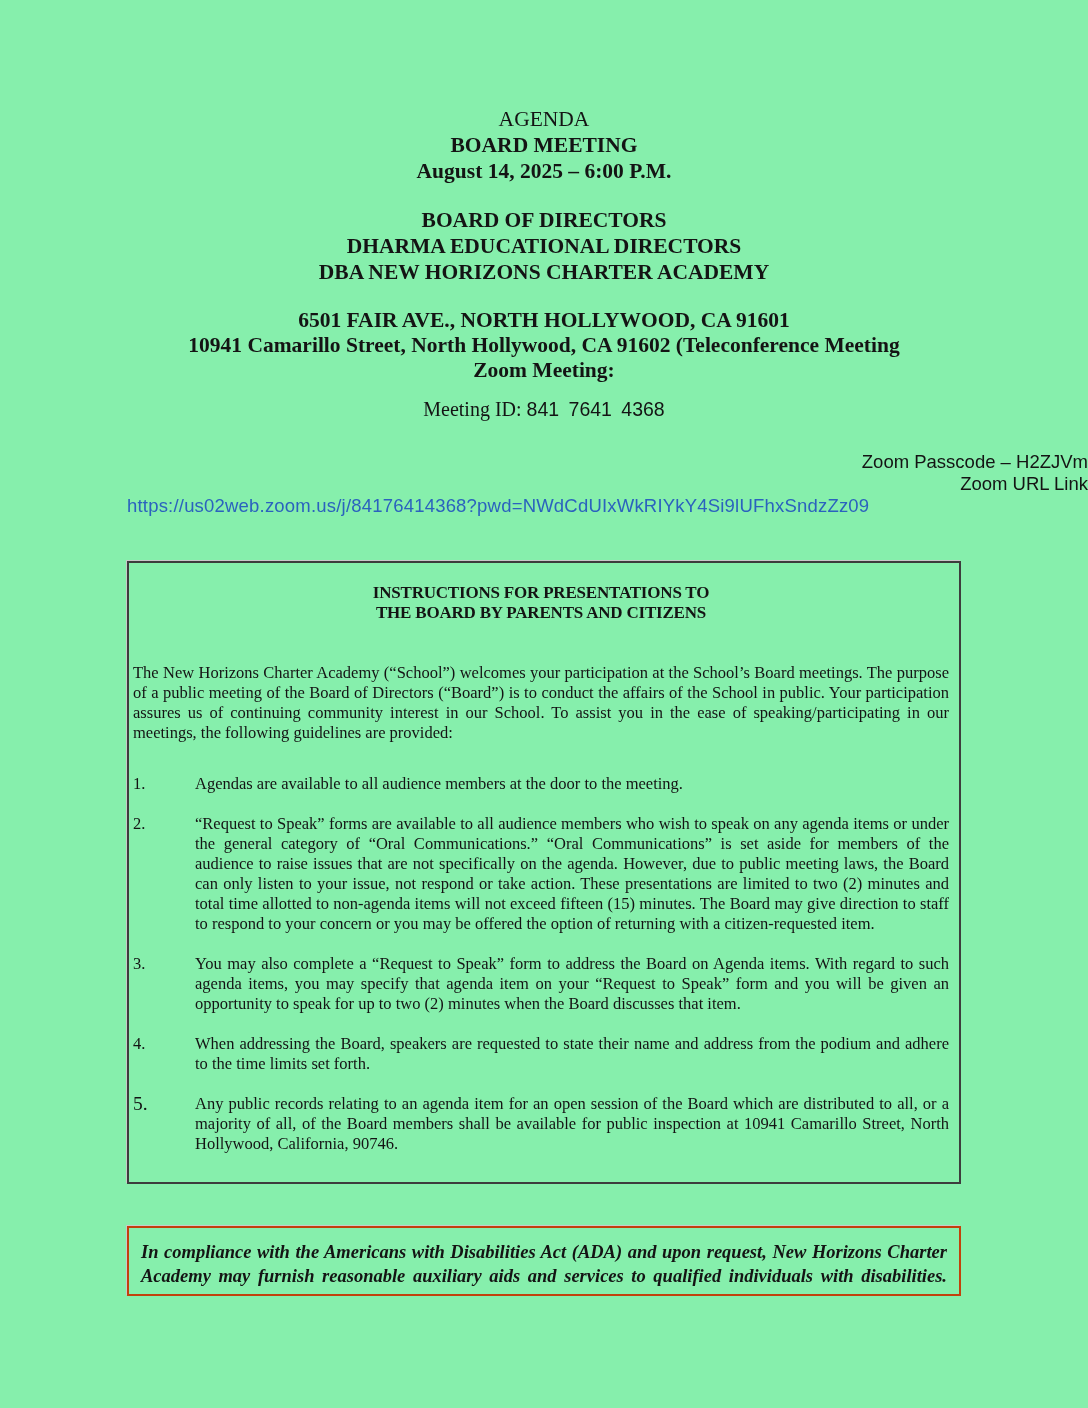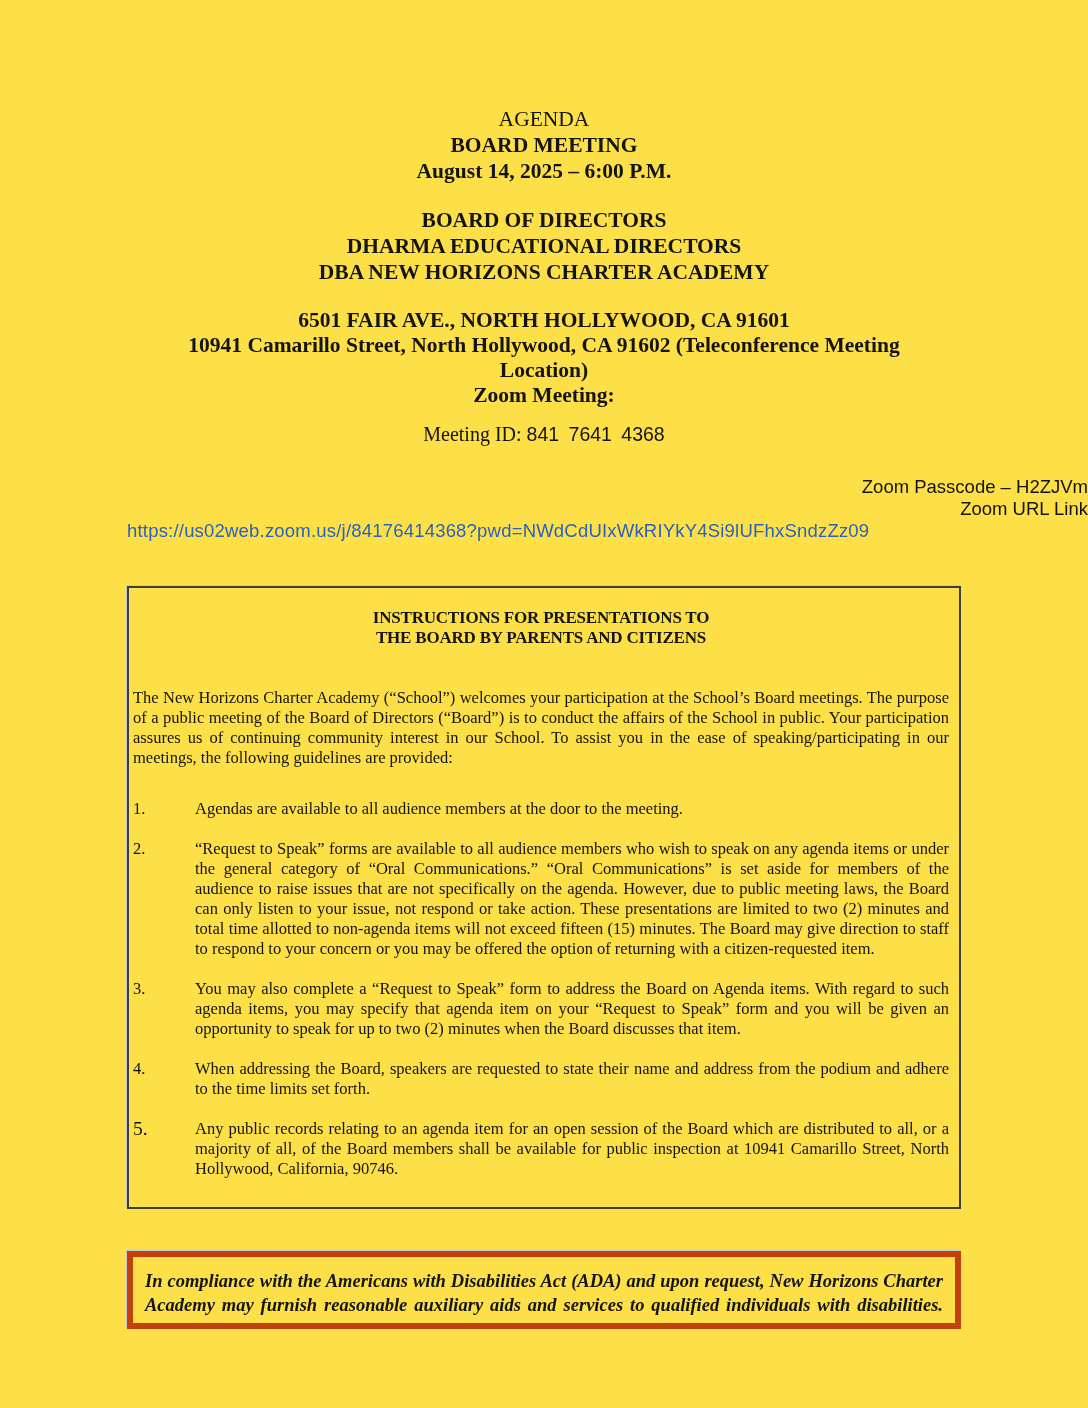--- a/index.html
+++ b/index.html
@@ -7,21 +7,21 @@
   html, body { background: #ffffff; }
   body {
     width: 1088px; height: 1408px;
     font-family: "Liberation Serif", serif;
     color: #141414;
     position: relative;
     overflow: hidden;
   }
   .page {
     width: 1088px; height: 1408px;
-    background: #fde047;
+    background: #86efac;
     padding-top: 106px;
   }
   
   .doc-header { text-align: center; font-size: 21.5px; line-height: 26px; }
   .h-line { white-space: nowrap; }
   .bold { font-weight: bold; }
   .gap-s { height: 23px; }
   .addr-line { line-height: 25px; }
   
   .meeting-id-line { margin-top: 14px; font-size: 20px; line-height: 24px; }
@@ -73,21 +73,21 @@
   }
   .num-list { margin-top: 31px; }
   .num-item { display: flex; margin-top: 20px; }
   .num-item:first-child { margin-top: 0; }
   .num-item .num { width: 62px; flex: 0 0 62px; }
   .num-item.num-big .num { font-size: 19.5px; line-height: 20px; }
   .num-item .itext { flex: 1; text-align: justify; }
   
   .ada-box {
     margin: 42px 127px 0 127px;
-    border: 6px solid #c2410c;
+    border: 2px solid #c2410c;
     box-shadow: -1px -1px 0 #c9c9c9;
     padding: 12px 12px 6px 12px;
   }
   .ada-text {
     font-weight: bold;
     font-style: italic;
     font-size: 18.5px;
     line-height: 24px;
     text-align: justify;
     text-align-last: justify;
@@ -106,21 +106,20 @@
     <div class="gap-s"></div>
 
     <div class="h-line bold">BOARD OF DIRECTORS</div>
     <div class="h-line bold">DHARMA EDUCATIONAL DIRECTORS</div>
     <div class="h-line bold">DBA NEW HORIZONS CHARTER ACADEMY</div>
 
     <div class="gap-s"></div>
 
     <div class="h-line bold addr-line">6501 FAIR AVE., NORTH HOLLYWOOD, CA 91601</div>
     <div class="h-line bold addr-line">10941 Camarillo Street, North Hollywood, CA 91602 (Teleconference Meeting</div>
-    <div class="h-line bold addr-line">Location)</div>
     <div class="h-line bold addr-line">Zoom Meeting:</div>
 
     <div class="meeting-id-line">
       <span class="id-label">Meeting ID: </span><span class="id-value">841 7641 4368</span>
     </div>
 
     <div class="zoom-block">
       <div>Zoom Passcode – H2ZJVm</div>
       <div>Zoom URL Link</div>
     </div>

